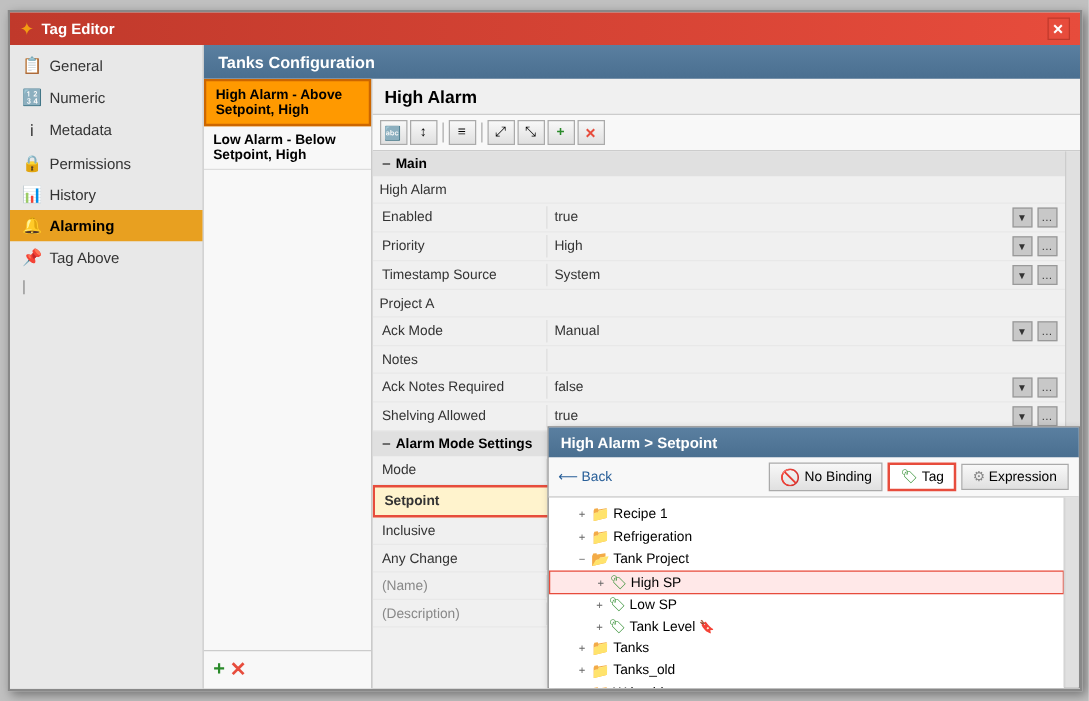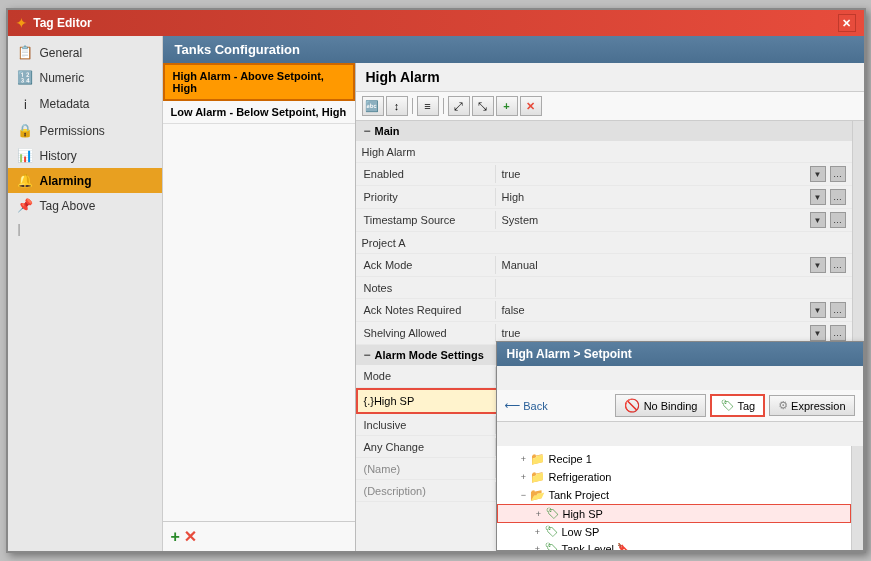--- a/index.html
+++ b/index.html
@@ -124,21 +124,21 @@
     }
 
     .alarm-config-body {
       display: flex;
       flex: 1;
       overflow: hidden;
     }
 
     
     .alarm-list-panel {
-      width: 193px;
+      width: 135px;
       border-right: 1px solid #bbb;
       background: #f8f8f8;
       display: flex;
       flex-direction: column;
     }
 
     .alarm-list {
       flex: 1;
       overflow-y: auto;
     }
@@ -301,21 +301,20 @@
       bottom: 0;
       left: 140px;
       right: 0;
       height: 210px;
       background: #f0f0f0;
       border: 1px solid #888;
       box-shadow: 2px 2px 6px rgba(0,0,0,0.3);
       display: flex;
       flex-direction: column;
       z-index: 10;
-      gap: 24px;
     }
 
     .popup-header {
       background: linear-gradient(to bottom, #5a7fa0, #4a6f90);
       color: white;
       padding: 5px 10px;
       font-weight: bold;
       font-size: 12px;
     }
 
@@ -639,20 +638,21 @@
               <div class="section-header">Alarm Mode Settings</div>
 
               <div class="prop-row">
                 <div class="prop-label">Mode</div>
                 <div class="prop-value">
                   <span>Above Setpoint</span>
                   <div class="dropdown-arrow">▼</div>
                 </div>
               </div>
               <div class="prop-row highlighted">
+                <div class="prop-label" style="font-weight:bold;">Setpoint</div>
                 <div class="prop-value link-style">
                   <span>{.}High SP</span>
                   <div class="prop-edit-btn">…</div>
                 </div>
               </div>
               <div class="prop-row">
                 <div class="prop-label">Inclusive</div>
                 <div class="prop-value"></div>
               </div>
               <div class="prop-row">

